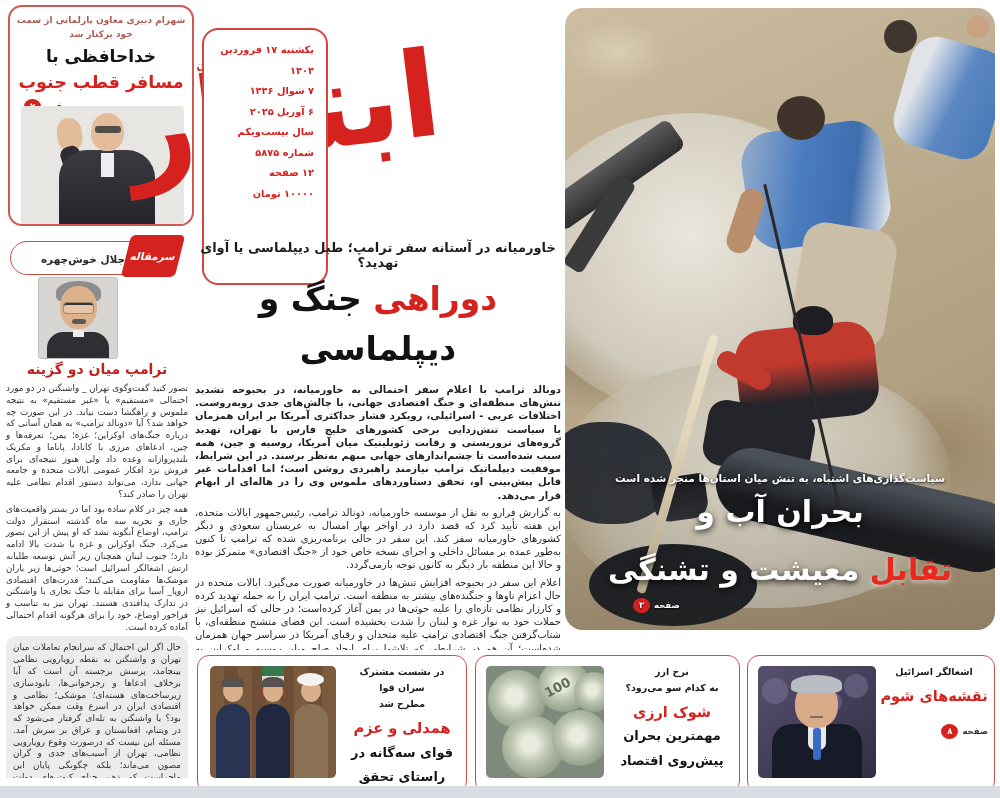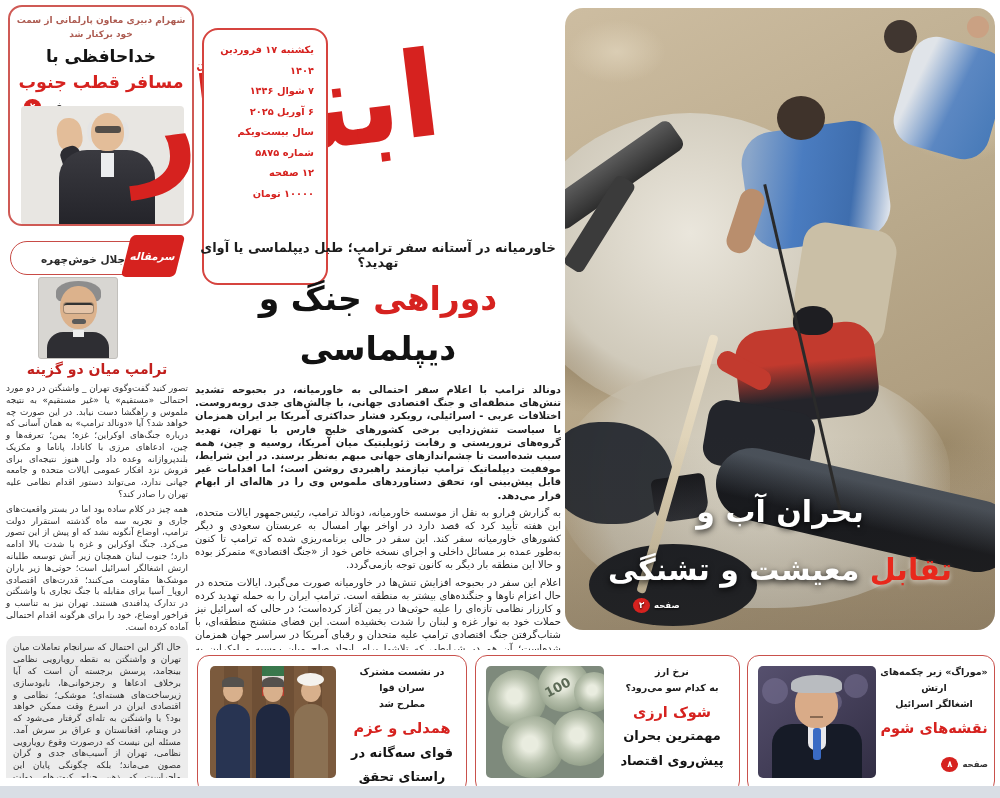--- a/index.html
+++ b/index.html
@@ -283,20 +283,21 @@
     <div class="w3-jacket"></div>
     <div class="w3-cap"></div>
     <div class="w3-arm"></div>
     <div class="w3-pants"></div>
     <div class="pipe"></div>
     <div class="plastic2"></div>
     <div class="bucket"></div>
     <div class="stick"></div>
     <div class="hose"></div>
     <div class="photo-shade"></div>
+    <div class="photo-caption">سیاست‌گذاری‌های اشتباه، به تنش میان استان‌ها منجر شده است</div>
     <div class="photo-h photo-h1">بحران آب و</div>
     <div class="photo-h photo-h2">
       <span class="red">تقابل</span>
       <span>معیشت و تشنگی</span>
     </div>
     <div class="photo-page">
       <span>صفحه</span><span class="pn">۳</span>
     </div>
   </figure>
 
@@ -362,21 +363,20 @@
       <div class="blob b3"></div>
       <div class="suit"></div>
       <div class="shirt"></div>
       <div class="tie"></div>
       <div class="head"></div>
       <div class="hair"></div>
       <div class="mouth"></div>
     </div>
     <div class="bb-text" style="left:132px;width:108px;">
       <div class="bb-kicker">
-        <div>«موراگ» زیر چکمه‌های ارتش</div>
         <div>اشغالگر اسرائیل</div>
       </div>
       <div class="bb-red">نقشه‌های شوم</div>
       <div class="bb-page">
         <span>صفحه</span><span class="pn">۸</span>
       </div>
     </div>
   </section>
 
   <div class="bottom-bar"></div>

